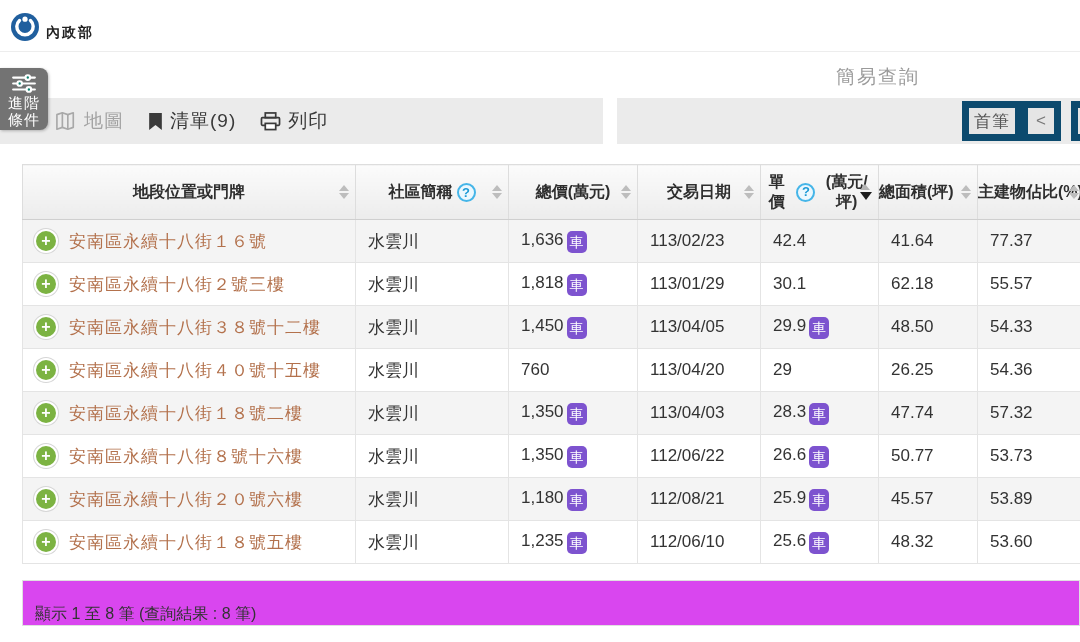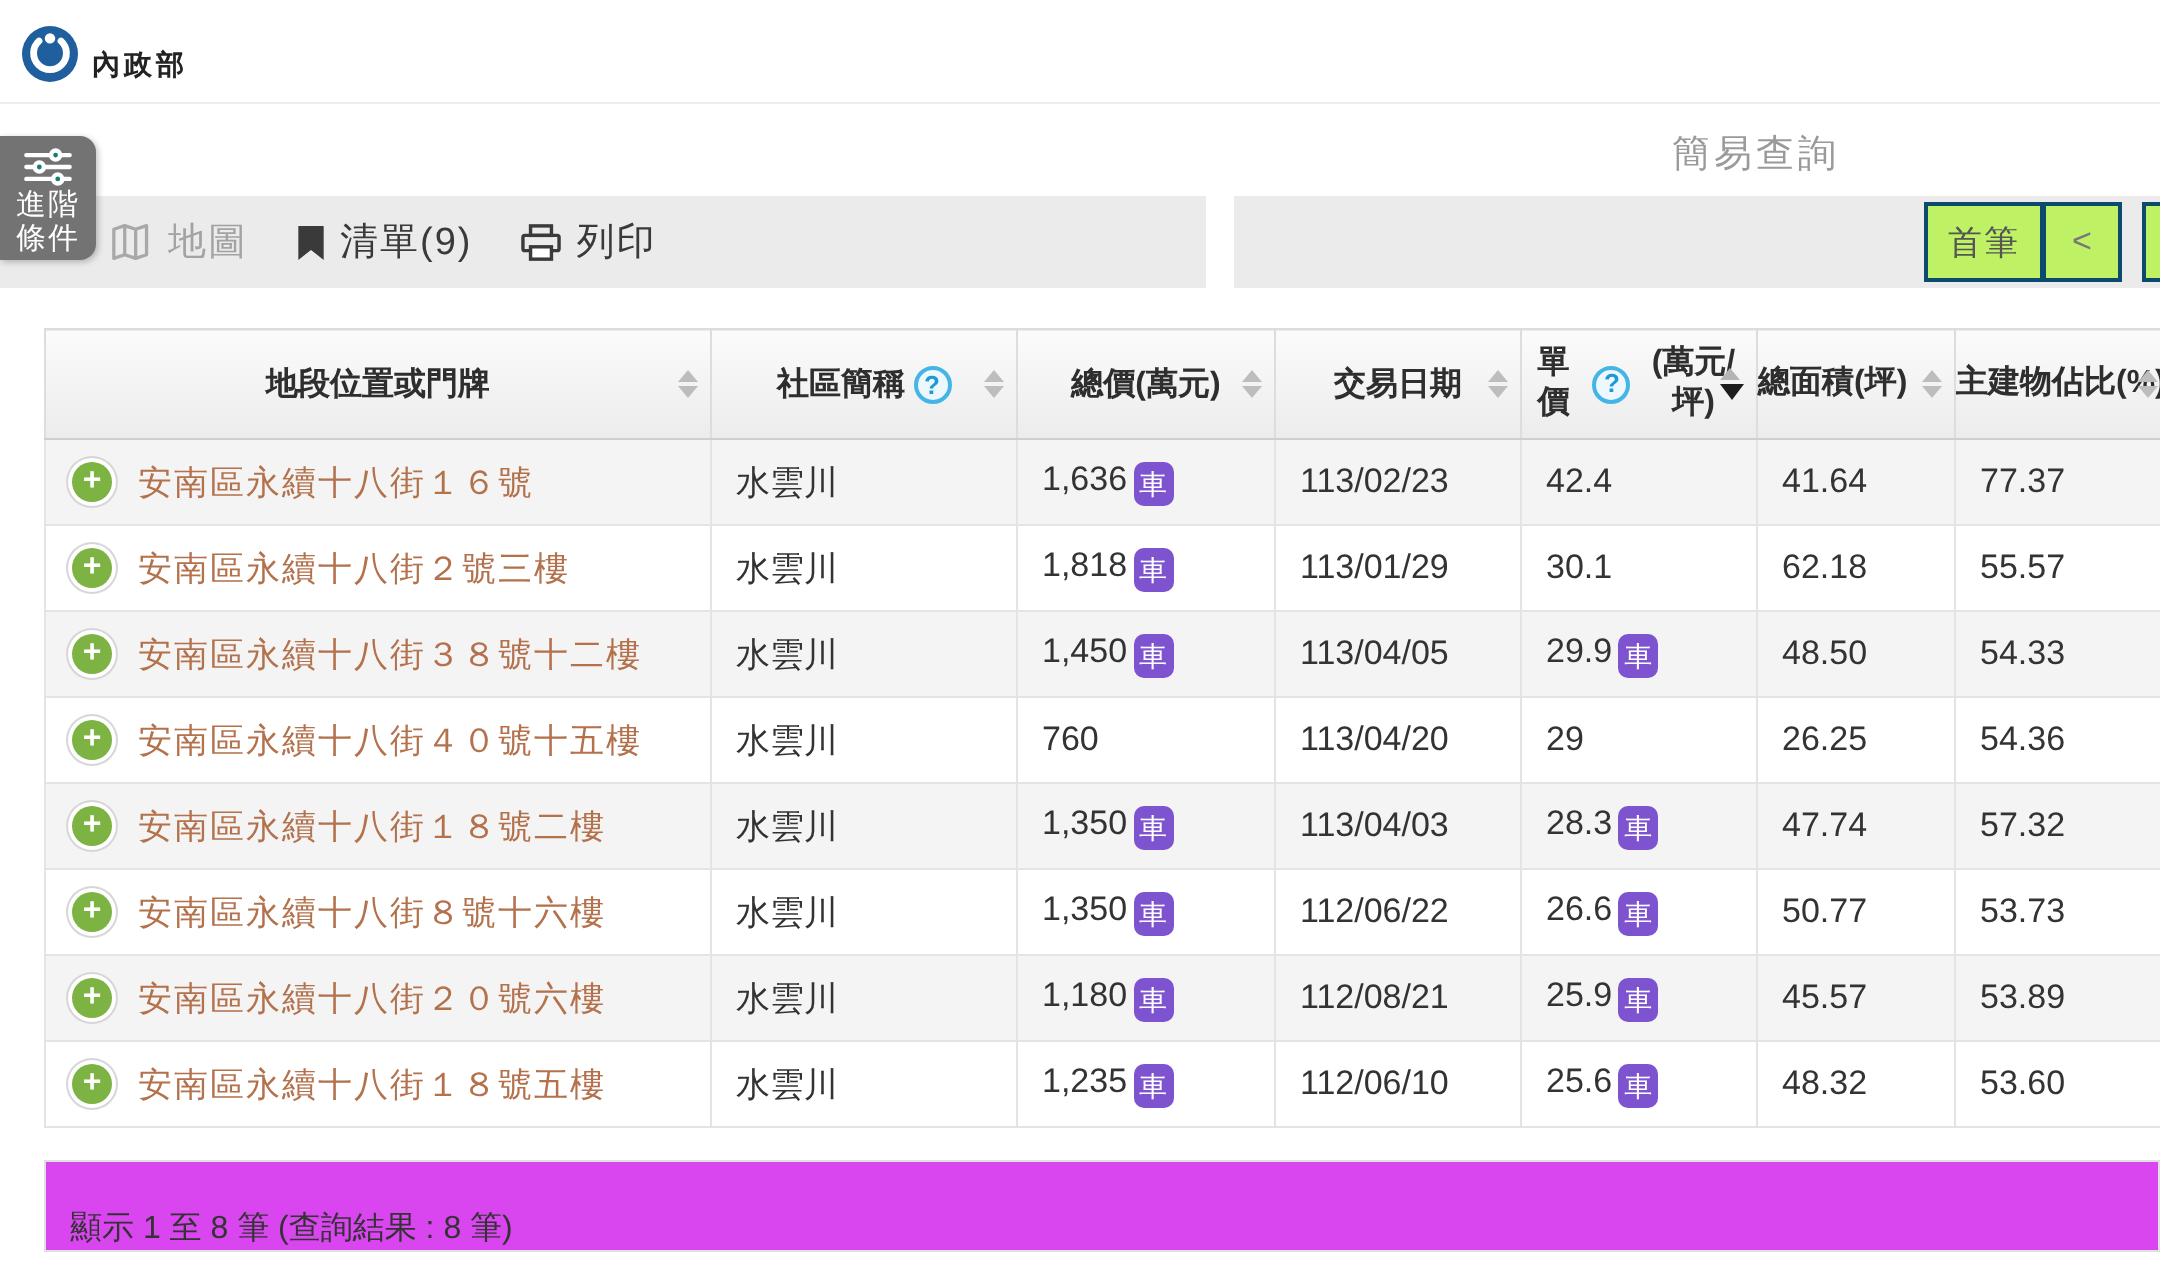--- a/index.html
+++ b/index.html
@@ -37,21 +37,21 @@
   
   .strip { position:absolute; top:98px; height:46px; background:#ebebeb; }
   .strip-left { left:0; width:603px; }
   .strip-right { left:617px; width:463px; }
   .toolbar { position:absolute; left:55px; top:98px; height:46px; display:flex; align-items:center; gap:24px; z-index:3; }
   .tool-item { display:flex; align-items:center; gap:7px; font-size:19px; color:#3a3a3a; cursor:pointer; letter-spacing:1px; }
   .tool-item.disabled { color:#a3a3a3; cursor:default; }
 
   
   .pagination { position:absolute; left:962px; top:101px; height:40px; display:flex; z-index:3; }
-  .pg-btn { height:40px; background:#bef264; border:2px solid #0c4a6e; color:#555;
+  .pg-btn { height:40px; background:#e5e5e5; border:7px solid #0c4a6e; color:#555;
     font-size:17px; display:inline-flex; align-items:center; justify-content:center; cursor:pointer; }
   .pg-first { width:60px; letter-spacing:1px; }
   .pg-prev  { width:40px; margin-left:-1px; color:#777; }
   .pg-next  { width:40px; margin-left:10px; }
 
   
   .table-wrap { position:absolute; left:22px; top:164px; width:1063px; }
   table { border-collapse:collapse; table-layout:fixed; width:1063px; }
   th { height:55px; background:linear-gradient(#fbfbfb,#ececec);
        border:1px solid #ddd; border-bottom:1px solid #cfcfcf;

